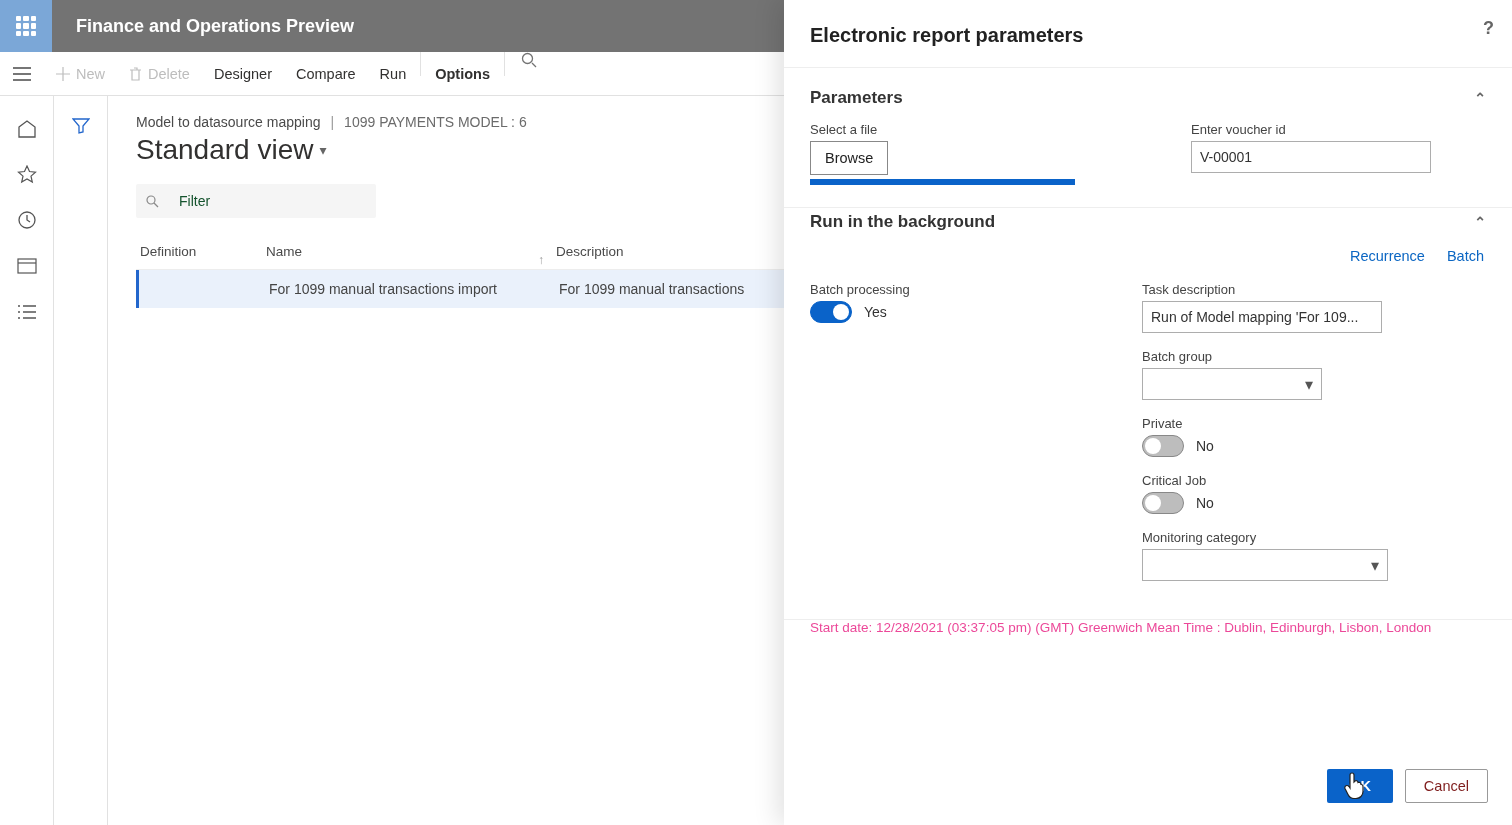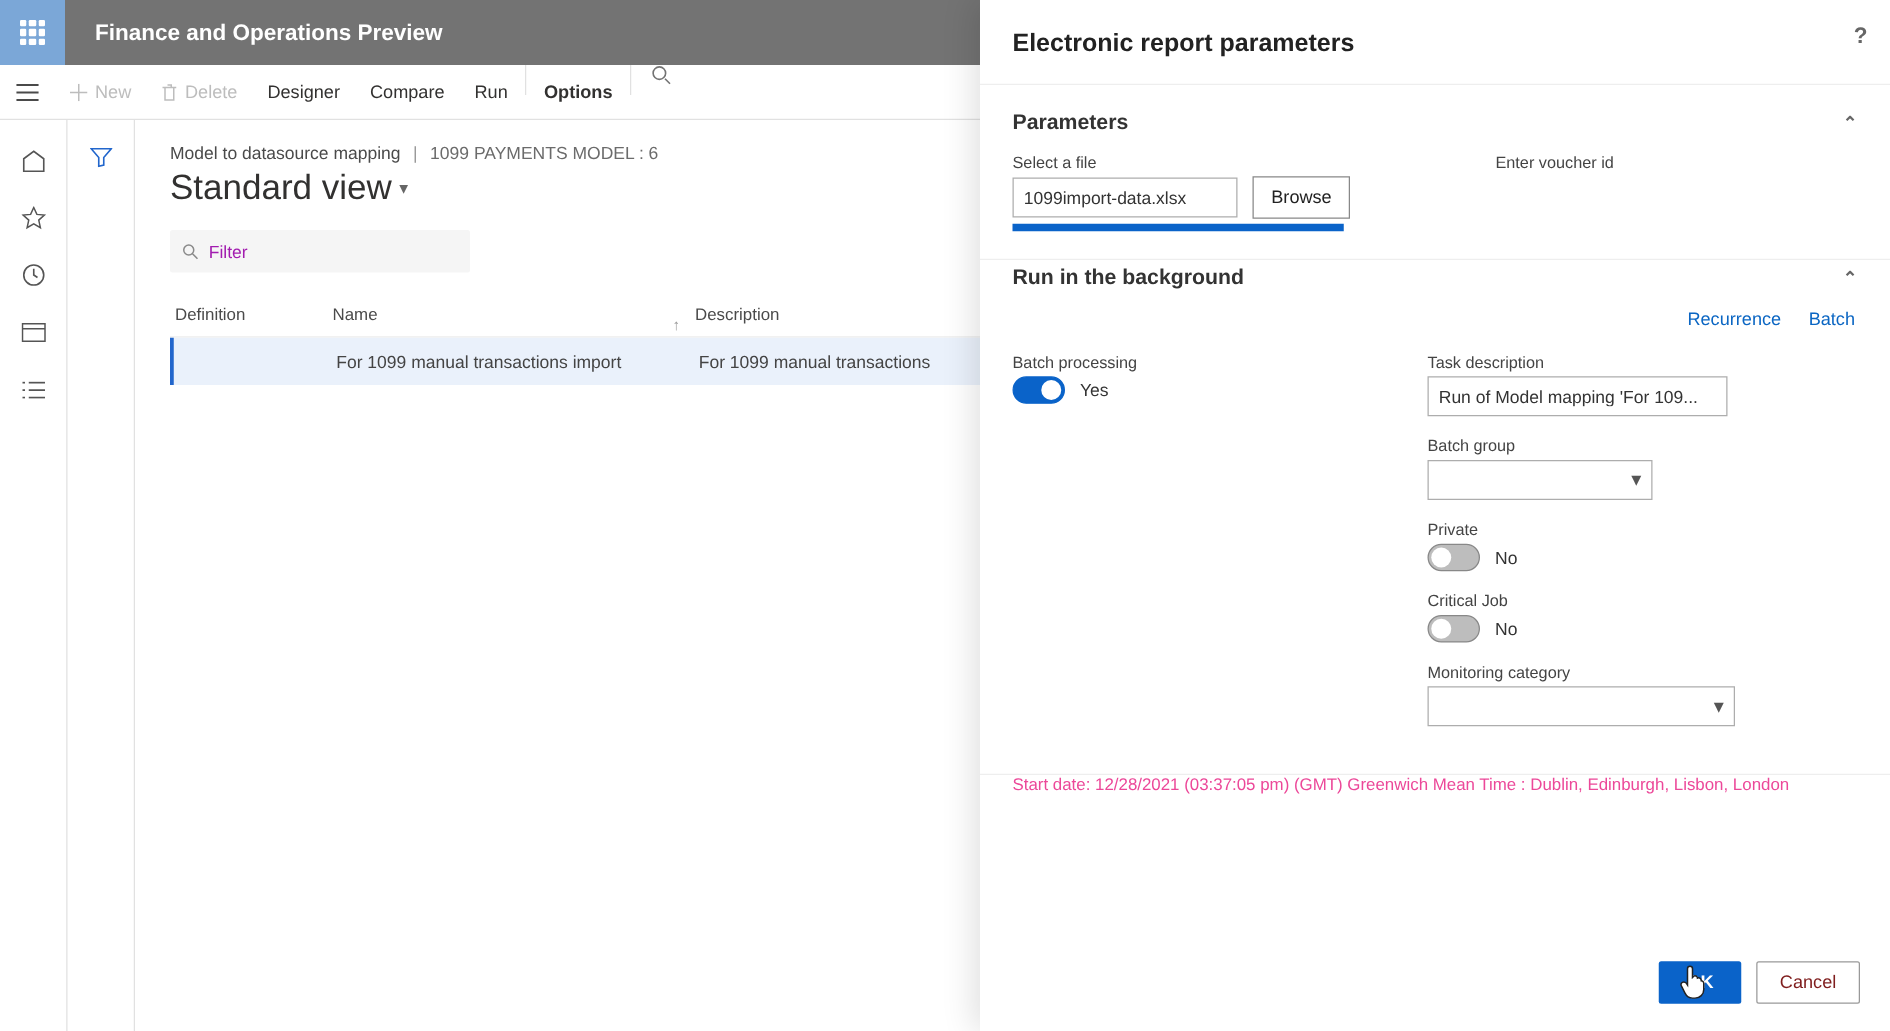--- a/index.html
+++ b/index.html
@@ -27,21 +27,21 @@
 
 
 .main { position:absolute; left:54px; top:96px; right:0; bottom:0; display:flex; }
 .filterbar { width:54px; border-right:1px solid #e1e1e1; display:flex; justify-content:center; padding-top:22px; }
 .content { flex:1; padding: 18px 28px; }
 .crumb { font-size:14px; color:#4a4a4a; display:flex; align-items:center; gap:10px; }
 .crumb-sep { color:#999; }
 .crumb-item2 { color:#6b6b6b;}
 .view-title { font-size:28px; font-weight:400; color:#323130; margin-top:4px; display:flex; align-items:center; gap:6px;}
 .view-title .chev { font-size:14px; color:#666; }
-.filterbox { margin-top:18px; width:240px; height:34px; background:#f5f5f5; border-radius:2px; display:flex; align-items:center; padding:0 10px; color:#a21caf; font-size:14px; gap:8px;}
+.filterbox { margin-top:18px; width:240px; height:34px; background:#f5f5f5; border-radius:2px; display:flex; align-items:center; padding:0 10px; color:#14532d; font-size:14px; gap:20px;}
 .table { margin-top:16px; }
 .th-row { display:flex; font-size:13.5px; color:#4a4a4a; padding:10px 0; border-bottom:1px solid #ededed; position:relative;}
 .th-def { width:130px; padding-left:4px;}
 .th-name { width:290px; position:relative;}
 .th-desc { flex:1; }
 .sort-arrow { position:absolute; right:12px; top:9px; color:#9c9c9c; font-size:12px;}
 .tr-row { display:flex; font-size:14px; color:#444; background:#eaf1fb; padding: 11px 0; border-left:3px solid #2266cc;}
 .td-def { width:130px; padding-left:4px; }
 .td-name { width:290px; }
 .td-desc { flex:1; overflow:hidden; white-space:nowrap;}
@@ -232,27 +232,27 @@
 
     <div class="section">
       <div class="sect-hdr">
         <span>Parameters</span>
         <span class="chev-up">⌃</span>
       </div>
       <div class="param-row">
         <div>
           <label class="field-lbl">Select a file</label>
           <div class="file-wrap">
-            <input class="tinput" value="1099import-data.xlsx" style="">
             <button class="browse-btn">Browse</button>
           </div>
           <div class="progress"></div>
         </div>
         <div class="voucher">
           <label class="field-lbl">Enter voucher id</label>
+          <input class="tinput" value="V-00001" style="">
         </div>
       </div>
     </div>
 
     <div class="section">
       <div class="sect-hdr">
         <span>Run in the background</span>
         <span class="chev-up">⌃</span>
       </div>
       <div class="tabs">

